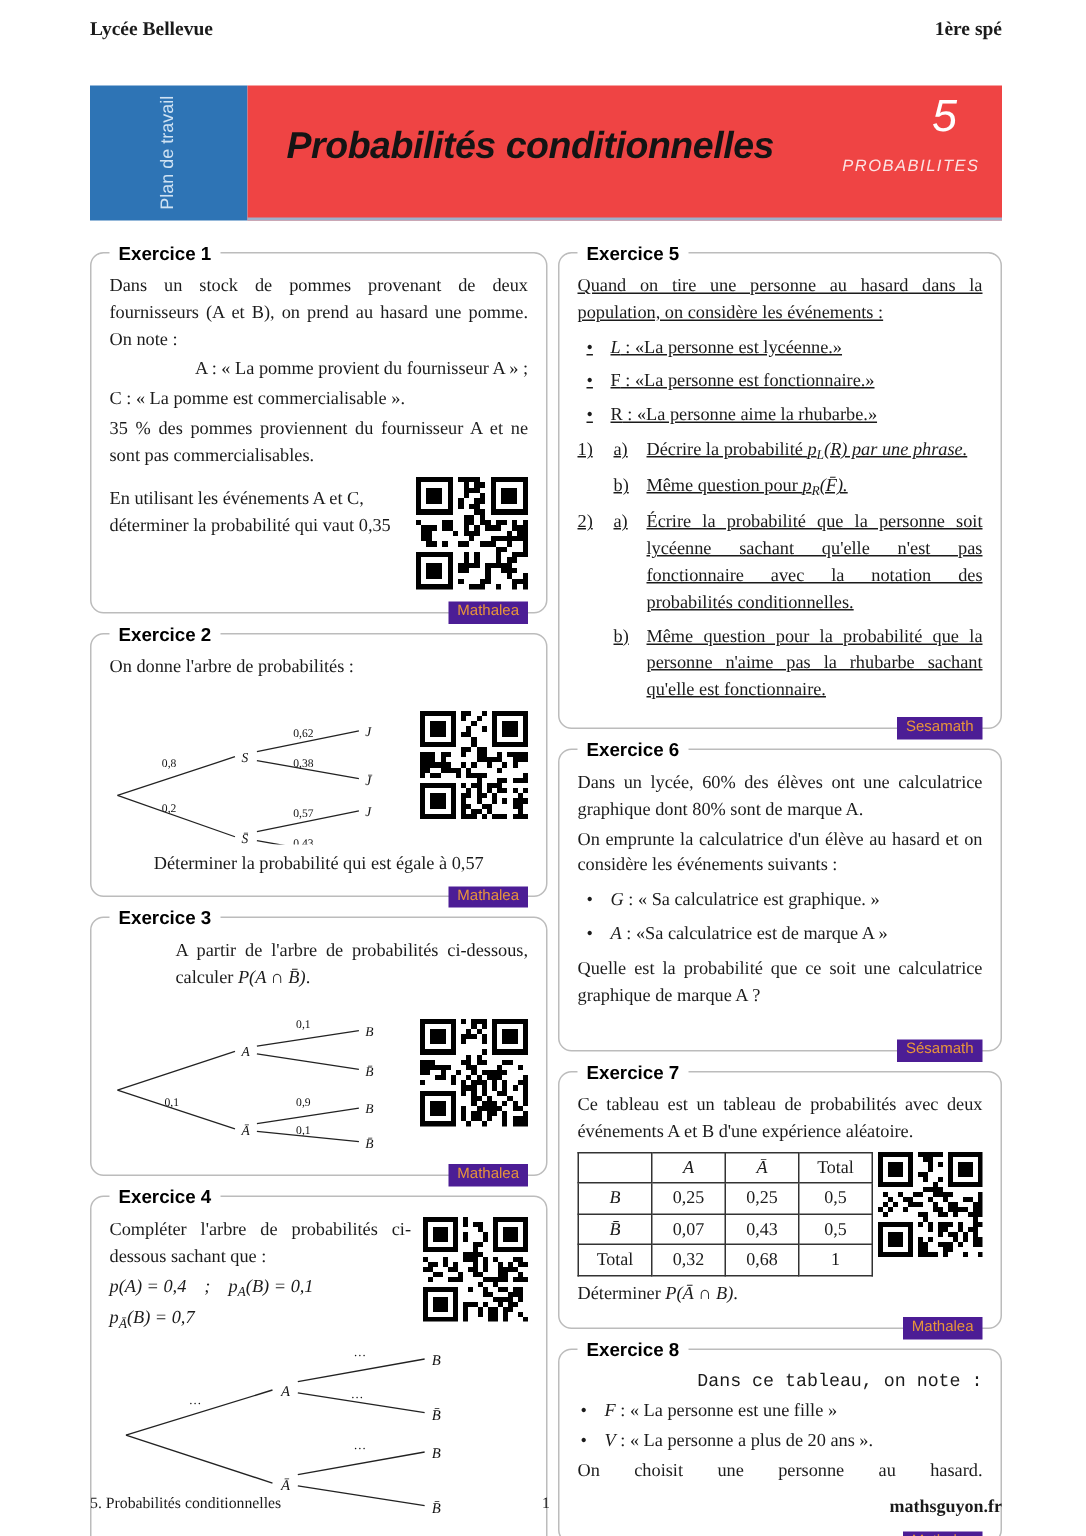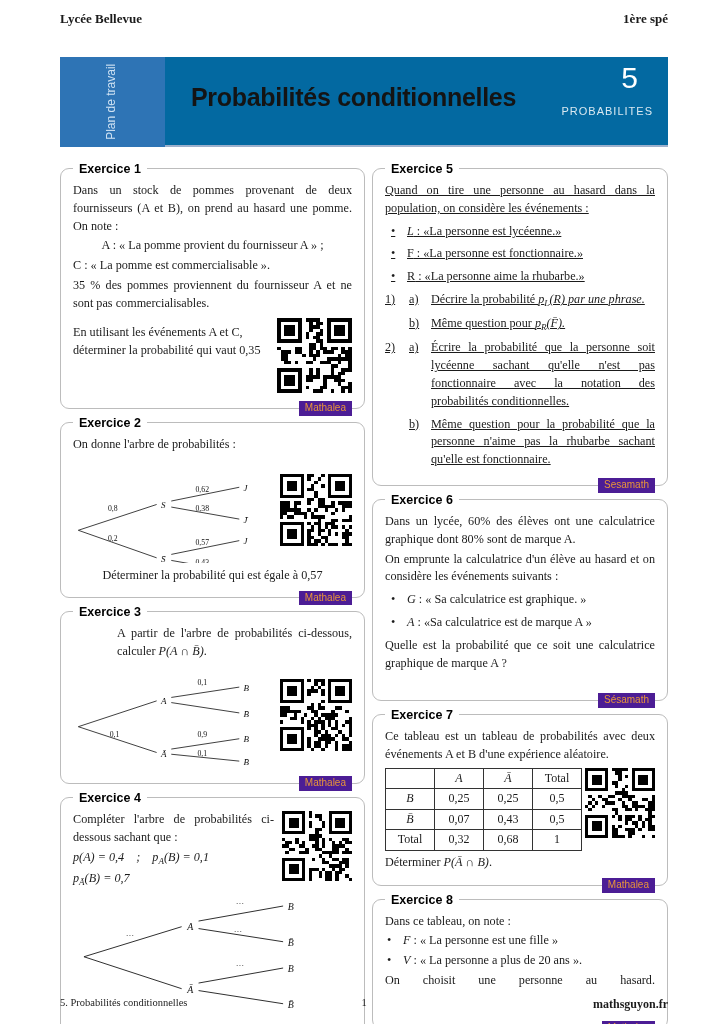--- a/index.html
+++ b/index.html
@@ -11,21 +11,21 @@
        font-weight:bold;font-size:13px;}
   .ftr{position:absolute;bottom:16px;left:60px;right:56px;font-size:10.5px;}
   .ftr-center{position:absolute;left:50%;transform:translateX(-50%);top:0;}
   .ftr-right{position:absolute;right:0;top:0;font-weight:bold;font-size:12px;}
 
   
   .banner{position:absolute;left:60px;top:57px;width:608px;height:90px;display:flex;}
   .banner-side{width:105px;background:#2e74b5;display:flex;align-items:center;justify-content:center;}
   .banner-side-text{transform:rotate(-90deg);color:#cfe2f3;font-family:"Liberation Sans",sans-serif;
         font-size:12px;line-height:1.3;text-align:center;white-space:nowrap;}
-  .banner-main{flex:1;background:#0369a1;position:relative;border-bottom:2px solid #9db0cc;}
+  .banner-main{flex:1;background:#ef4444;position:relative;border-bottom:2px solid #9db0cc;font-style:italic;}
   .banner-title{position:absolute;left:26px;top:26px;font-family:"Liberation Sans",sans-serif;
         font-weight:bold;font-size:25px;letter-spacing:-0.3px;color:#141414;}
   .banner-num{position:absolute;right:30px;top:4px;color:#ffffff;font-family:"Liberation Sans",sans-serif;
         font-size:30px;font-weight:normal;}
   .banner-chap{position:absolute;right:15px;top:48px;color:rgba(255,255,255,0.85);
         font-family:"Liberation Sans",sans-serif;font-size:11px;letter-spacing:1px;}
 
   
   .cols{position:absolute;top:168px;left:60px;width:608px;display:flex;gap:7px;align-items:flex-start;}
   .col{display:flex;flex-direction:column;}
@@ -93,21 +93,21 @@
     </div>
   </div>
 
   <div class="cols">
 
     <div class="col col-l">
 
       <div class="ex" style="min-height:208px;">
         <span class="ex-title">Exercice 1</span>
         <p class="t">Dans un stock de pommes provenant de deux fournisseurs (A et B), on prend au hasard une pomme. On note :</p>
-        <p class="t" style="text-align:center;">A : « La pomme provient du fournisseur A » ;</p>
+        <p class="t" style="text-align:right;">A : « La pomme provient du fournisseur A » ;</p>
         <p class="t" style="text-align:left;">C : « La pomme est commercialisable ».</p>
         <p class="t">35 % des pommes proviennent du fournisseur A et ne sont pas commercialisables.</p>
         <div class="gap"></div>
         <div>
           <div class="qr qr-float" style="width:75px;height:75px;margin-top:-6px;">
               <svg viewBox="0 0 21 21" shape-rendering="crispEdges">
                 <rect x="0" y="0" width="21" height="21" fill="#fff"></rect>
                 <rect x="0" y="0" width="7" height="7" fill="#000"></rect>
                 <rect x="1" y="1" width="5" height="5" fill="#fff"></rect>
                 <rect x="2" y="2" width="3" height="3" fill="#000"></rect>
@@ -944,21 +944,21 @@
                 <rect x="20" y="20" width="1" height="1" fill="#000"></rect>
               </svg>
             </div>
         </div>
         <p class="t" style="text-align:left;"><span>Déterminer </span><span class="mi">P(Ā ∩ B)</span><span>.</span></p>
         <span class="ex-attr">Mathalea</span>
       </div>
 
       <div class="ex" style="min-height:104px;">
         <span class="ex-title">Exercice 8</span>
-        <p class="t" style="text-align:left;">Dans ce tableau, on note :</p>
+        <p class="t" style="text-align:right;font-family:Liberation Mono, monospace;">Dans ce tableau, on note :</p>
         <div class="bul" style="margin:2px 0 2px 2px;">
             <span class="dot">•</span>
             <div class="bt"><span class="mi">F</span><span> : « La personne est une fille »</span></div>
           </div>
         <div class="bul" style="margin:2px 0 2px 2px;">
             <span class="dot">•</span>
             <div class="bt"><span class="mi">V</span><span> : « La personne a plus de 20 ans ».</span></div>
           </div>
         <p class="t justify-last">On choisit une personne au hasard.</p>
         <span class="ex-attr">Mathalea</span>

